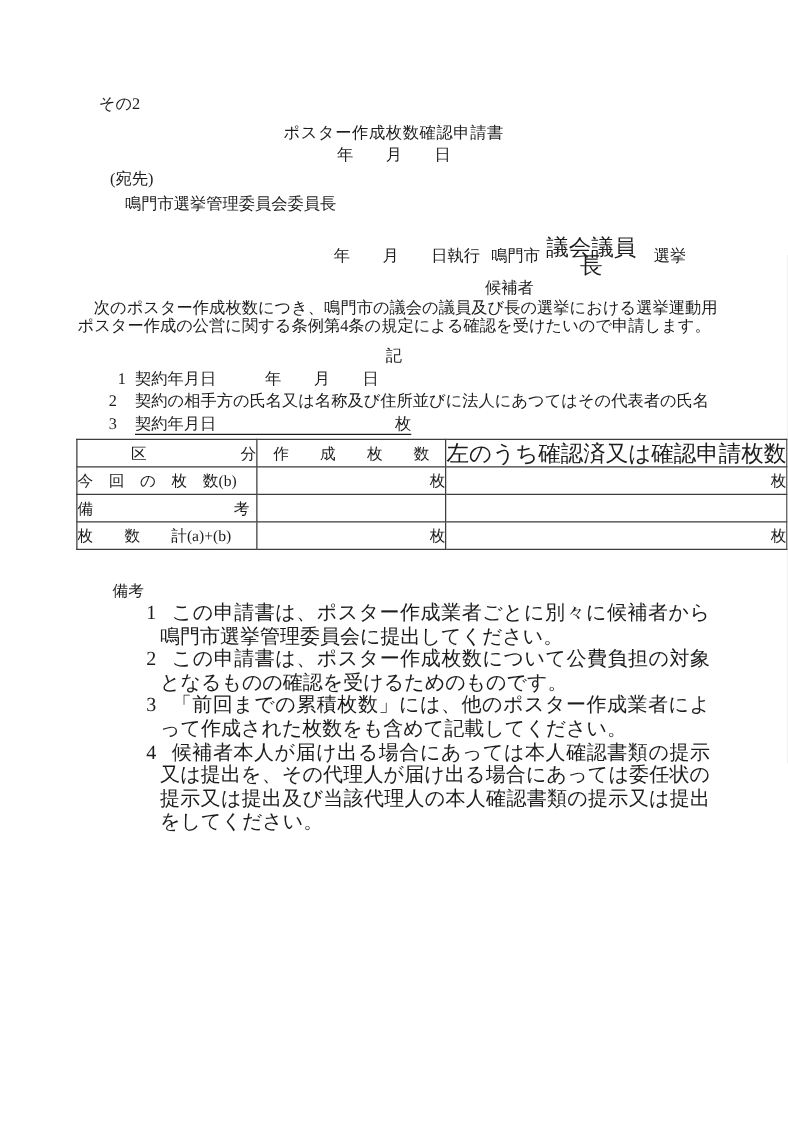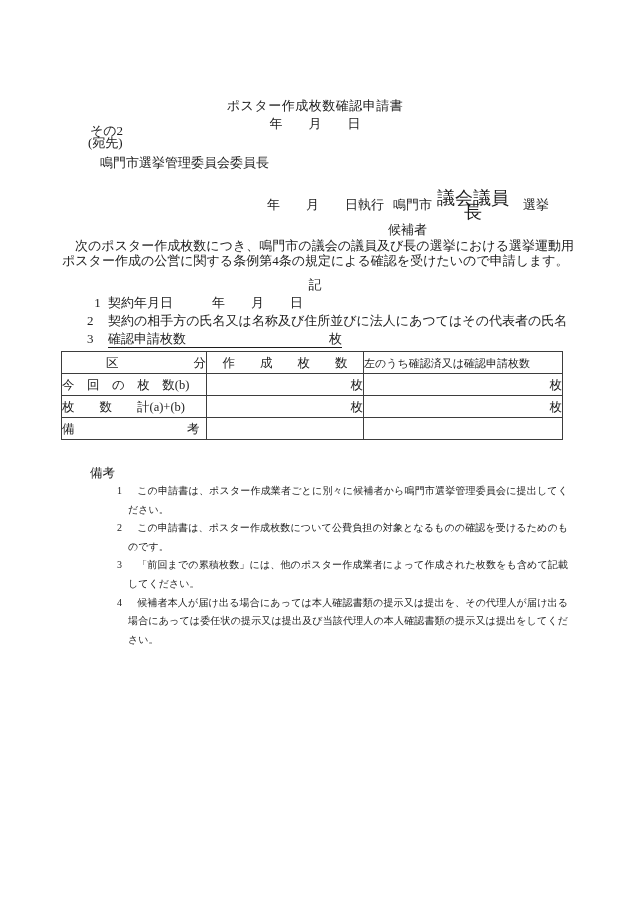--- a/index.html
+++ b/index.html
@@ -7,21 +7,21 @@
     position:relative;
     width:630px;height:903px;
     margin:0 auto;
     background:#ffffff;
     font-family:"Liberation Serif","DejaVu Serif",serif;
     color:#1c1c1c;
     font-size:13px;
     line-height:18px;
   }
   .abs{position:absolute;}
-  .form-no{top:74px;left:90px;margin-top:48px;}
+  .form-no{top:74px;left:79px;}
   .doc-title{top:97px;left:0;right:0;text-align:center;letter-spacing:.5px;}
   .date-line{top:115px;left:0;right:0;text-align:center;}
   .addressee{top:134px;left:88px;}
   .addressee-name{top:154px;left:100px;}
   .election-line{top:188px;left:267px;height:34px;display:flex;align-items:center;white-space:nowrap;}
   .election-city{margin-left:9px;}
   .office-stack{display:inline-flex;flex-direction:column;align-items:center;margin-left:5px;font-size:18px;line-height:14px;}
   .election-suffix{margin-left:14px;}
   .candidate{top:221px;left:388px;}
   .paragraph{top:238px;left:62px;width:512px;text-indent:13px;line-height:15px;text-align:justify;}
@@ -44,25 +44,25 @@
     height:21px;
     padding:0;
     white-space:nowrap;
     overflow:hidden;
   }
   .col-1{width:145px;}
   .col-2{width:157px;}
   .col-3{width:199px;}
   .th-category{text-align:right;padding-left:21px;}
   .th-count{text-align:center;}
-  .th-confirmed{text-align:left;padding-left:4px;font-size:11px;}
+  .th-confirmed{text-align:left;padding-left:4px;font-size:18px;}
   .cell-label{text-align:left;padding-left:6px;}
   .cell-unit{text-align:right;padding-right:7px;}
   .notes-header{top:464px;left:90px;font-size:12.5px;}
-  .notes{top:482px;left:117px;width:451px;font-size:10px;line-height:18.6px;list-style:none;margin:0;padding:0;}
+  .notes{top:482px;left:117px;width:451px;font-size:16px;line-height:18.6px;list-style:none;margin:0;padding:0;}
   .note{padding-left:11px;text-indent:-11px;text-align:justify;}
   .note-num{display:inline-block;width:20px;text-indent:0;}
 </style>
 </head>
 <body>
 
 <div class="page">
 
   <div class="abs form-no">その2</div>
 
@@ -90,21 +90,21 @@
 
   <div class="abs ki">記</div>
 
   <div class="abs item item-1">
     <span class="item-num">1</span><span>契約年月日　　　年　　月　　日</span>
   </div>
   <div class="abs item item-2">
     <span class="item-num">2</span><span>契約の相手方の氏名又は名称及び住所並びに法人にあつてはその代表者の氏名</span>
   </div>
   <div class="abs item item-3">
-    <span class="item-num">3</span><span class="u">確認申請枚数　　　　　　　　　　　枚</span>
+    <span class="item-num">3</span><span class="u">契約年月日　　　　　　　　　　　枚</span>
   </div>
 
   <table class="abs form-table">
     <colgroup>
       <col class="col-1">
         <col class="col-2">
         <col class="col-3">
     </colgroup>
     <thead>
       <tr>
@@ -113,28 +113,28 @@
         <th class="th-confirmed">左のうち確認済又は確認申請枚数</th>
       </tr>
     </thead>
     <tbody>
       <tr>
         <td class="cell-label">今　回　の　枚　数(b)</td>
         <td class="cell-unit">枚</td>
         <td class="cell-unit">枚</td>
       </tr>
       <tr>
+        <td class="cell-label">備　　　　　　　　　考</td>
+        <td class="cell-unit"></td>
+        <td class="cell-unit"></td>
+      </tr>
+      <tr>
         <td class="cell-label">枚　　数　　計(a)+(b)</td>
         <td class="cell-unit">枚</td>
         <td class="cell-unit">枚</td>
-      </tr>
-      <tr>
-        <td class="cell-label">備　　　　　　　　　考</td>
-        <td class="cell-unit"></td>
-        <td class="cell-unit"></td>
       </tr>
     </tbody>
   </table>
 
   <div class="abs notes-header">備考</div>
 
   <ol class="abs notes">
     <li class="note"><span class="note-num">1</span><span>この申請書は、ポスター作成業者ごとに別々に候補者から鳴門市選挙管理委員会に提出してください。</span></li>
     <li class="note"><span class="note-num">2</span><span>この申請書は、ポスター作成枚数について公費負担の対象となるものの確認を受けるためのものです。</span></li>
     <li class="note"><span class="note-num">3</span><span>「前回までの累積枚数」には、他のポスター作成業者によって作成された枚数をも含めて記載してください。</span></li>

